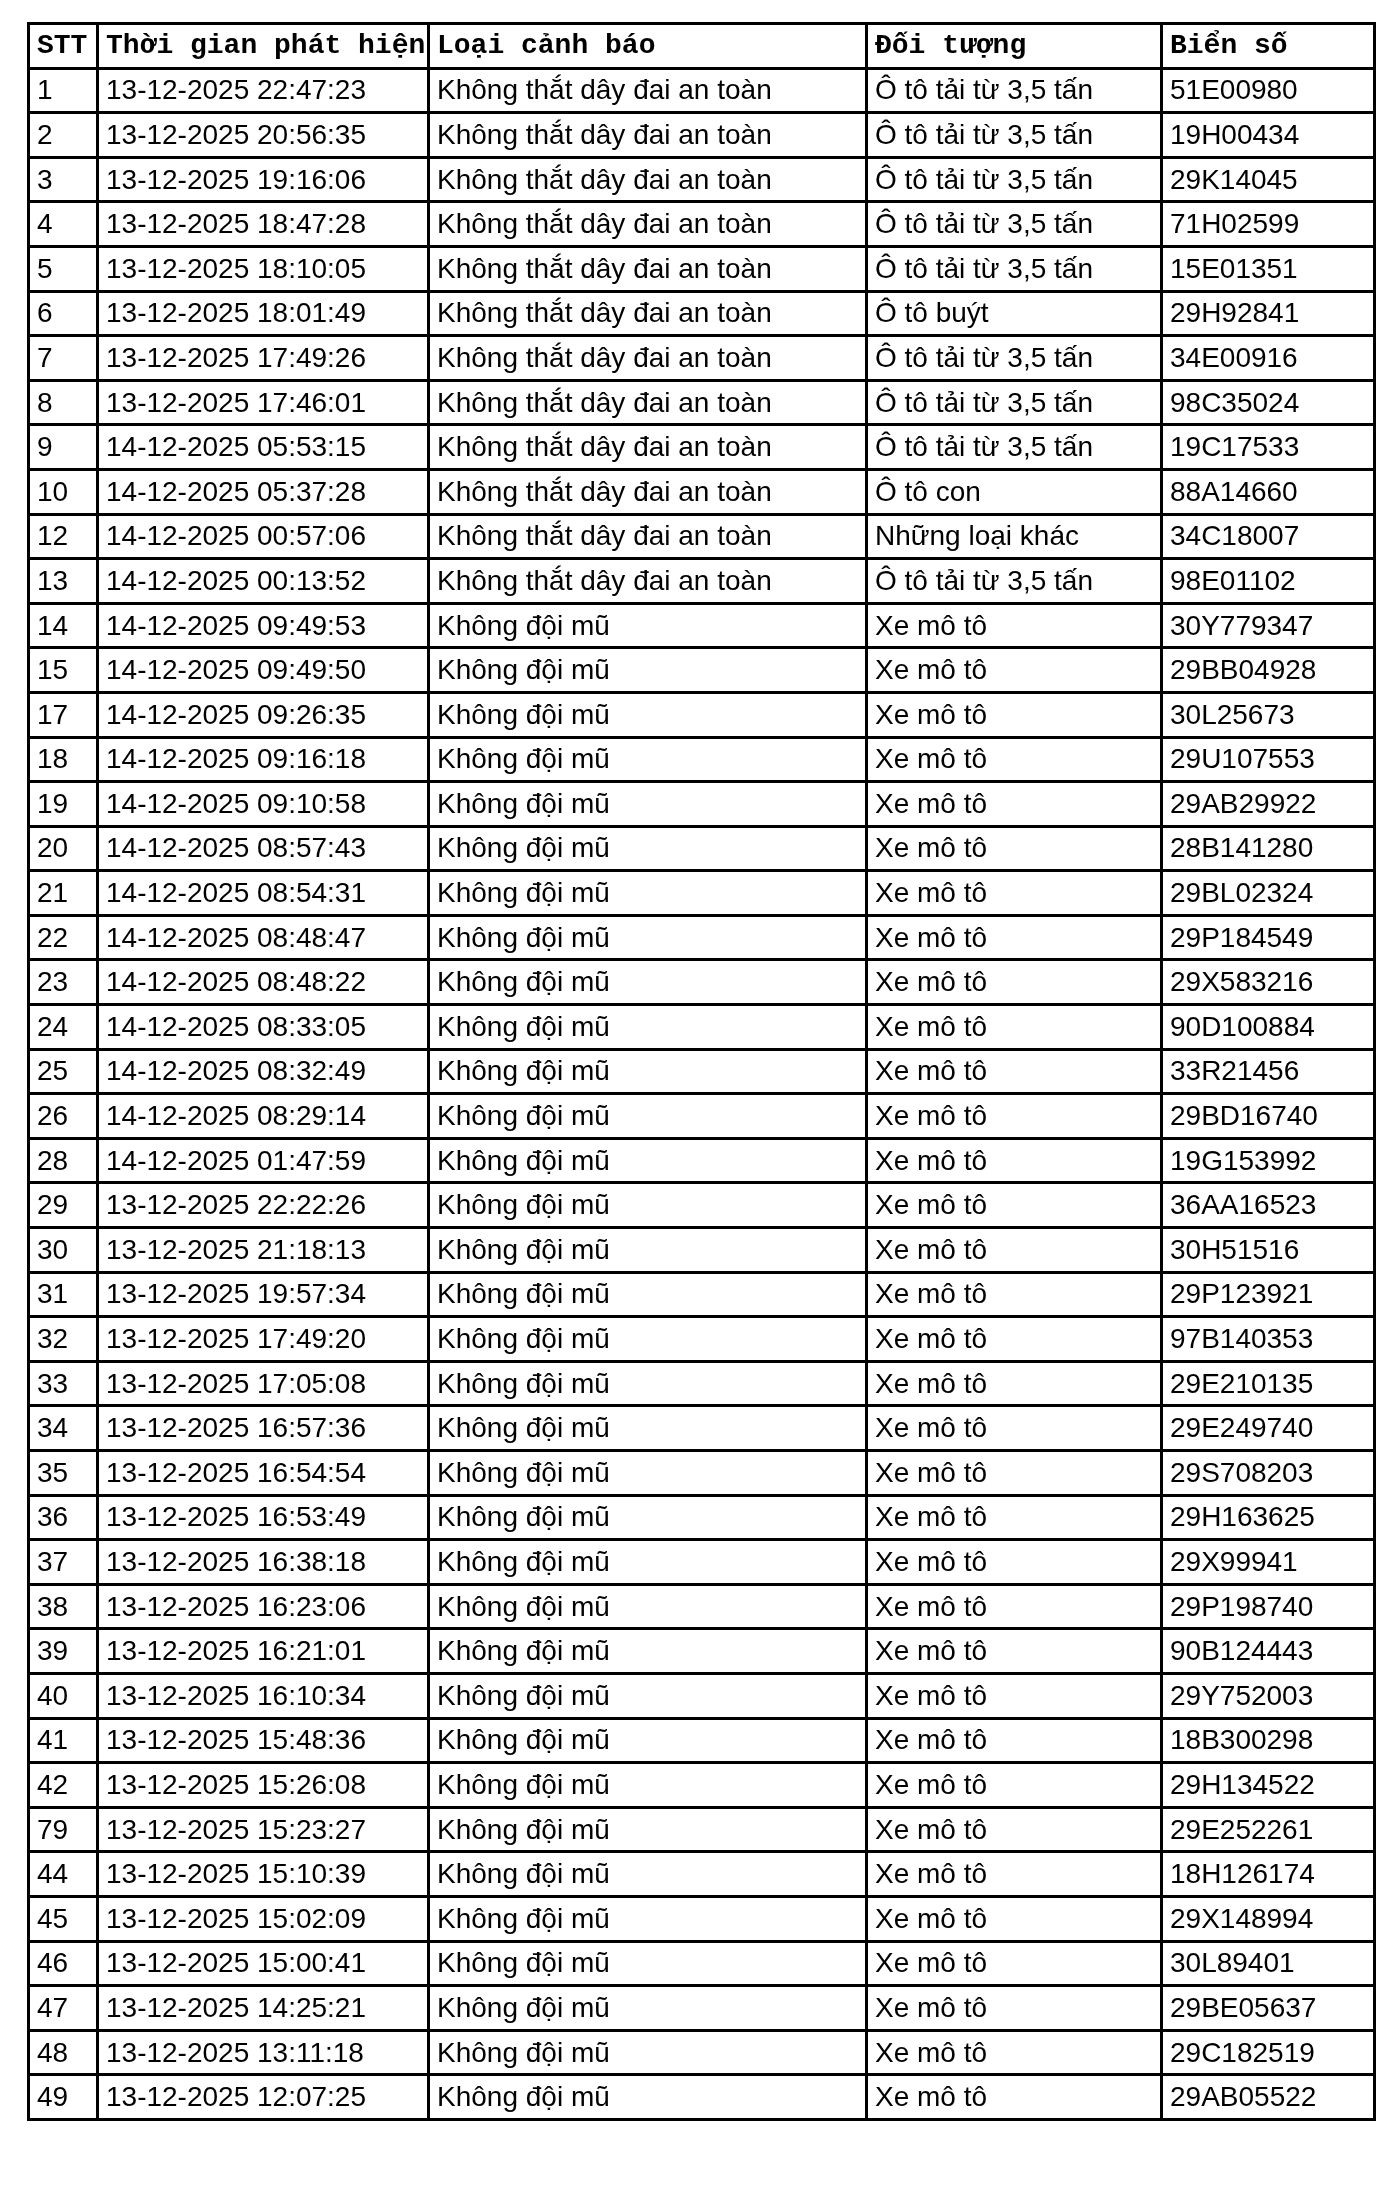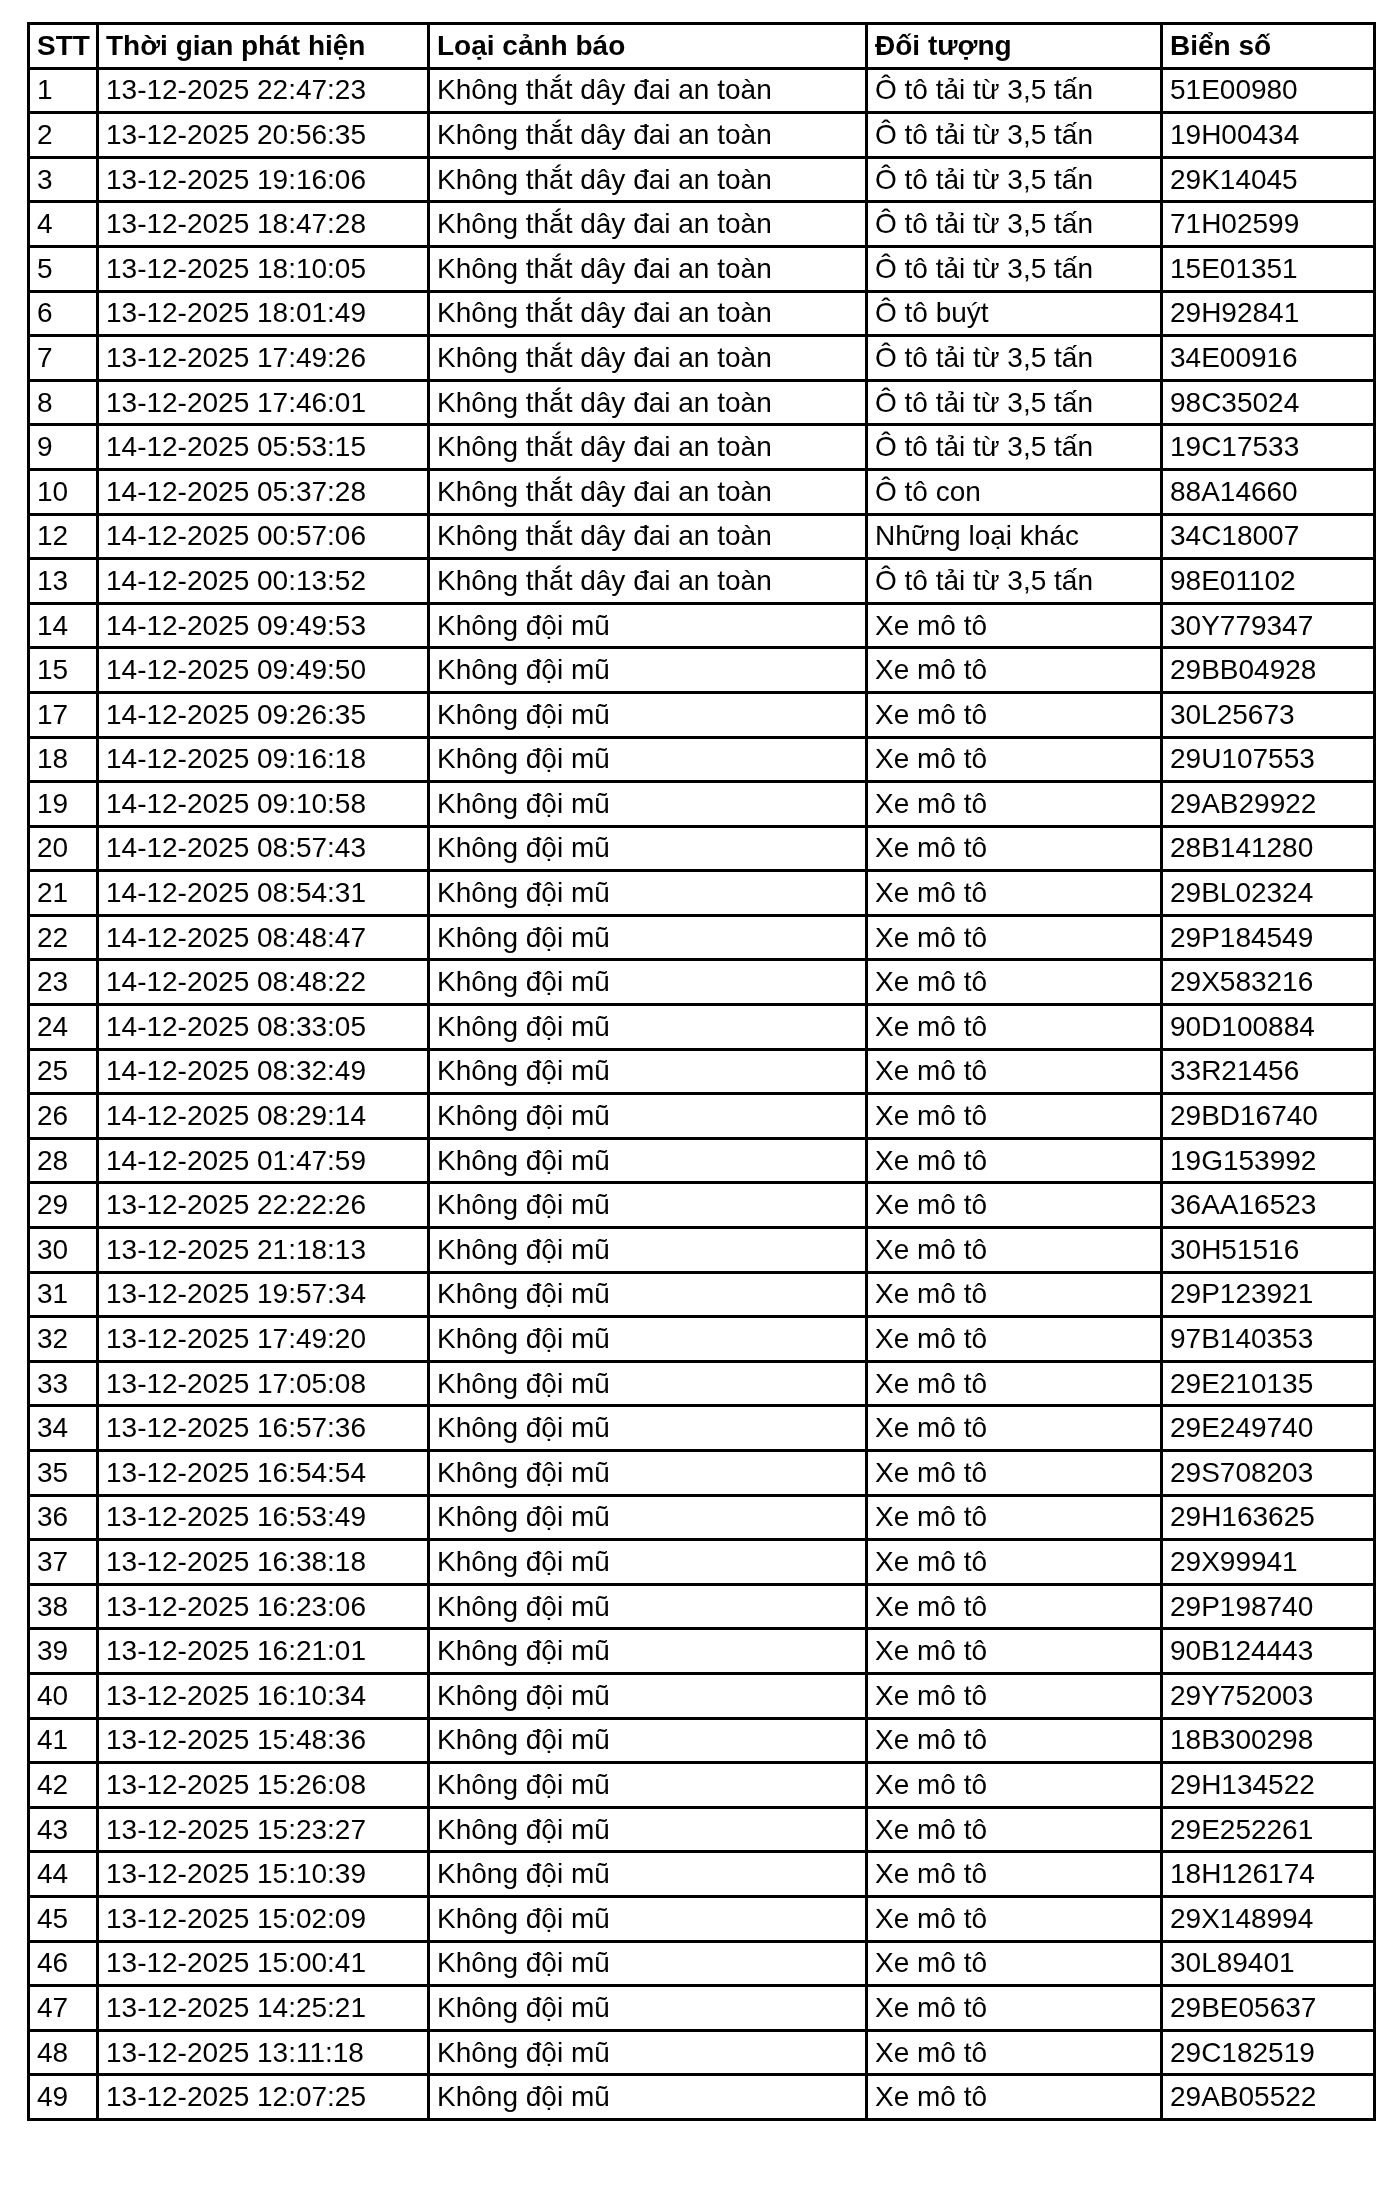--- a/index.html
+++ b/index.html
@@ -26,20 +26,21 @@
     color: #000000;
     padding: 0 4px 0 7px;
     height: 41.6px;
     vertical-align: middle;
     text-align: left;
     white-space: nowrap;
     overflow: hidden;
   }
   #violation-table th {
     font-weight: 700;
+    font-family: Liberation Mono, monospace;
   }
   #violation-table td {
     font-weight: 400;
   }
   col.c-stt   { width: 69px;  }
   col.c-time  { width: 331px; }
   col.c-warn  { width: 438px; }
   col.c-subj  { width: 295px; }
   col.c-plate { width: 213px; }
 </style>
@@ -331,21 +332,21 @@
         <td>18B300298</td>
       </tr>
       <tr>
         <td>42</td>
         <td>13-12-2025 15:26:08</td>
         <td>Không đội mũ</td>
         <td>Xe mô tô</td>
         <td>29H134522</td>
       </tr>
       <tr>
-        <td>43</td>
+        <td>79</td>
         <td>13-12-2025 15:23:27</td>
         <td>Không đội mũ</td>
         <td>Xe mô tô</td>
         <td>29E252261</td>
       </tr>
       <tr>
         <td>44</td>
         <td>13-12-2025 15:10:39</td>
         <td>Không đội mũ</td>
         <td>Xe mô tô</td>

